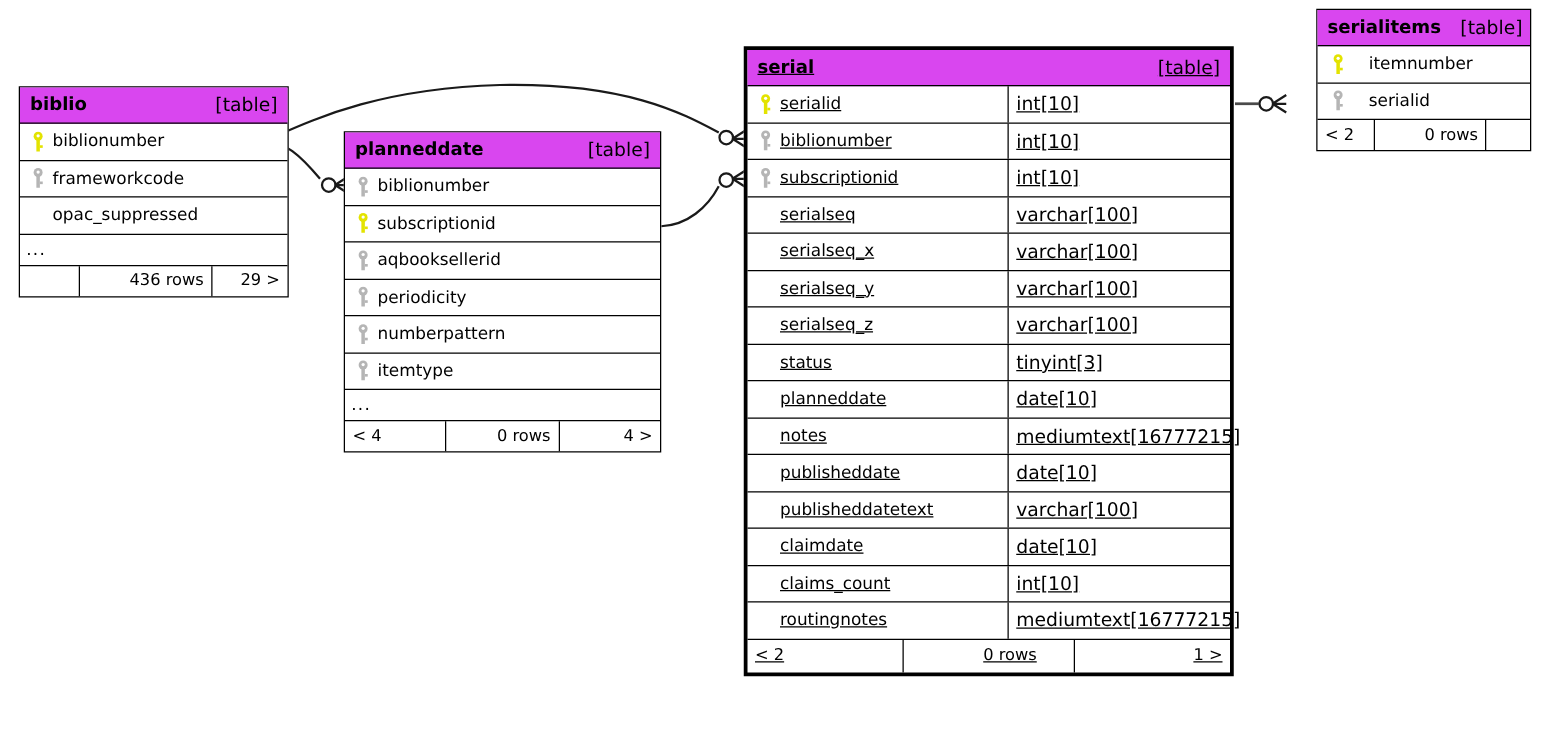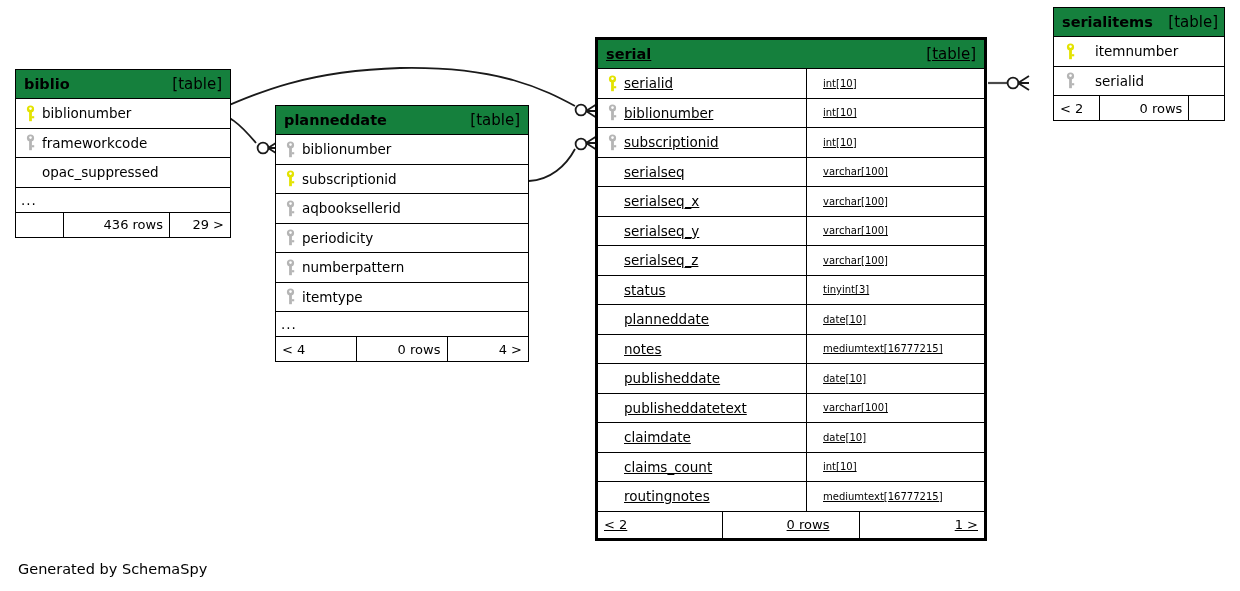--- a/index.html
+++ b/index.html
@@ -41,21 +41,21 @@
     border: 1.6px solid #000000;
     box-sizing: border-box;
     z-index: 3;
   }
   .table-box.emphasis {
     border-width: 3px;
     text-decoration: underline;
   }
 
   .tbl-header {
-    background: #15803d;
+    background: #d946ef;
     border-bottom: 1.6px solid #000000;
     display: flex;
     align-items: center;
     justify-content: space-between;
     padding: 0 8px;
     box-sizing: border-box;
     height: 29px;
   }
   .tbl-name {
     font-weight: bold;
@@ -81,22 +81,22 @@
     font-size: 13.5px;
     padding-left: 6px;
     box-sizing: border-box;
     flex: 1 1 auto;
     white-space: nowrap;
     overflow: hidden;
   }
   .cell-type {
     display: flex;
     align-items: center;
-    font-size: 10px;
-    padding-left: 16px;
+    font-size: 15px;
+    padding-left: 6px;
     box-sizing: border-box;
     border-left: 1.6px solid #000000;
     white-space: nowrap;
   }
 
   .keyslot {
     width: 17px;
     min-width: 17px;
     display: flex;
     align-items: center;
@@ -550,15 +550,14 @@
       </div>
     </div>
 
     <div class="tbl-footer">
       <div class="foot-cell foot-left">&lt; 2</div>
       <div class="foot-cell foot-mid">0 rows</div>
       <div class="foot-cell foot-right"></div>
     </div>
   </div>
 
-  <div id="genfooter">Generated by SchemaSpy</div>
 
 </div>
 
 </body></html>

